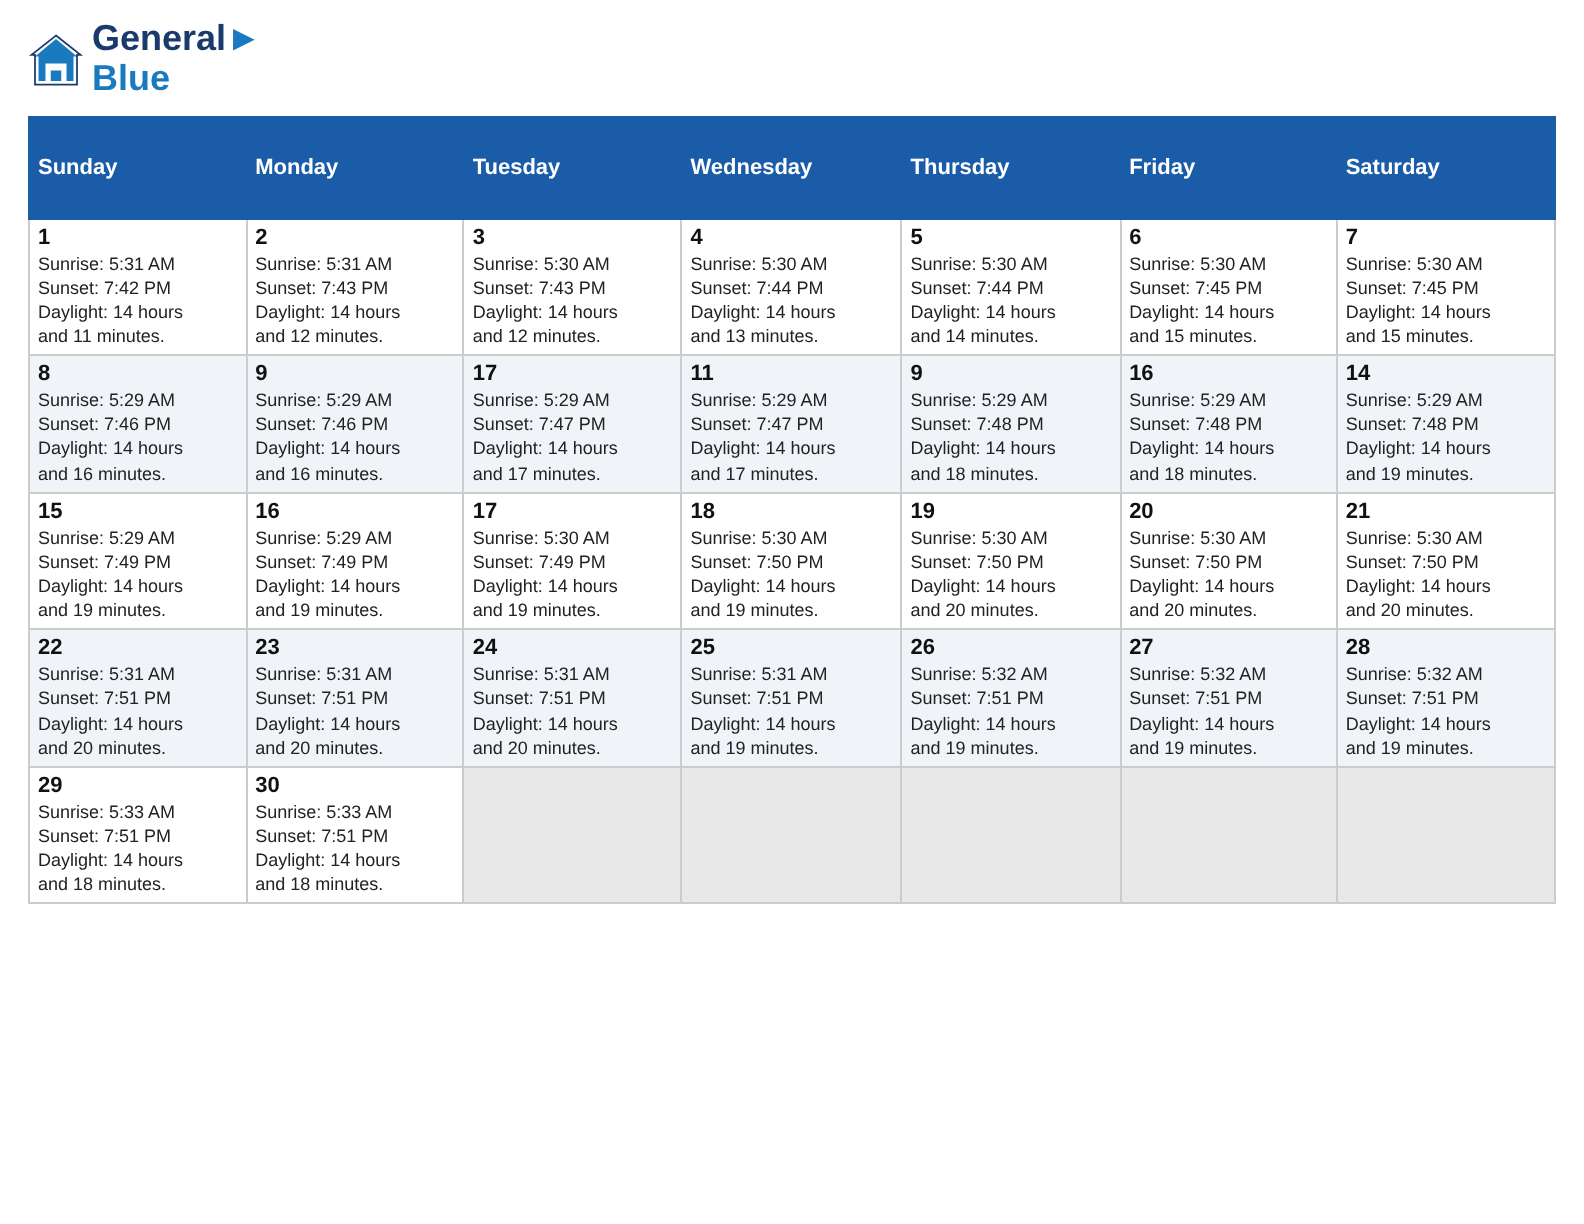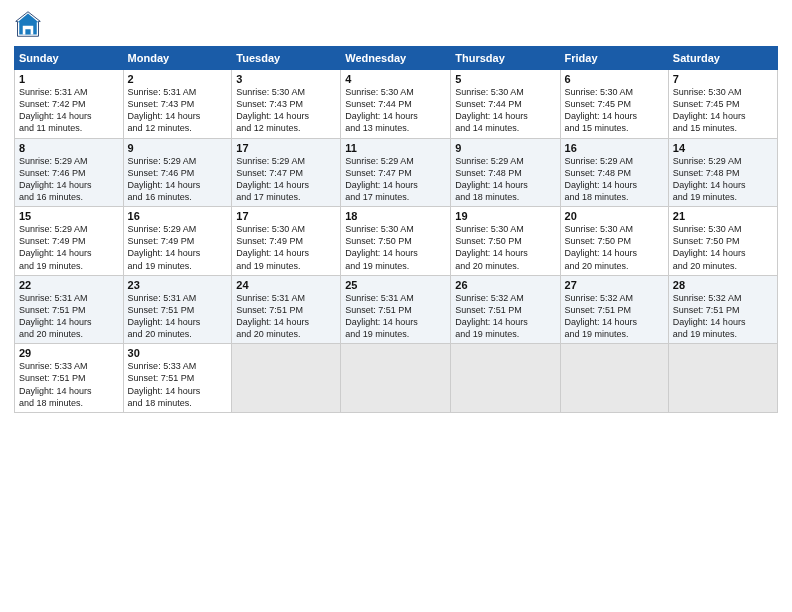--- a/index.html
+++ b/index.html
@@ -55,21 +55,21 @@
     table {
       width: 100%;
       border-collapse: collapse;
       font-size: 9.5px;
     }
     thead th {
       background: #1a5ca8;
       color: #fff;
       font-size: 11px;
       font-weight: bold;
-      padding: 5px 4px;
+      padding: 19px 4px;
       text-align: left;
       border: 1px solid #1a5ca8;
     }
     tbody td {
       border: 1px solid #ccc;
       vertical-align: top;
       padding: 3px 4px;
       width: 113px;
       min-height: 70px;
       background: #fff;
@@ -98,20 +98,24 @@
 
 <div class="page">
   <div class="header">
     <div class="logo">
       <svg class="logo-icon" viewBox="0 0 32 32">
         <polygon points="16,4 28,14 26,14 26,28 6,28 6,14 4,14" fill="#1a7abf"></polygon>
         <polygon points="16,2 30,13 28,13 28,30 4,30 4,13 2,13" fill="none" stroke="#1a3a6b" stroke-width="1"></polygon>
         <rect x="10" y="18" width="12" height="10" fill="#fff"></rect>
         <rect x="13" y="22" width="6" height="6" fill="#1a7abf"></rect>
       </svg>
+      <div style="display:flex;flex-direction:column;line-height:1.1;">
+        <span class="logo-text">General<span>►</span></span>
+        <span style="font-size:18px;font-weight:bold;color:#1a7abf;">Blue</span>
+      </div>
     </div>
     <div class="title-block">
       <div class="month-title"></div>
       <div class="location"></div>
     </div>
   </div>
 
   <table>
     <thead>
       <tr>

